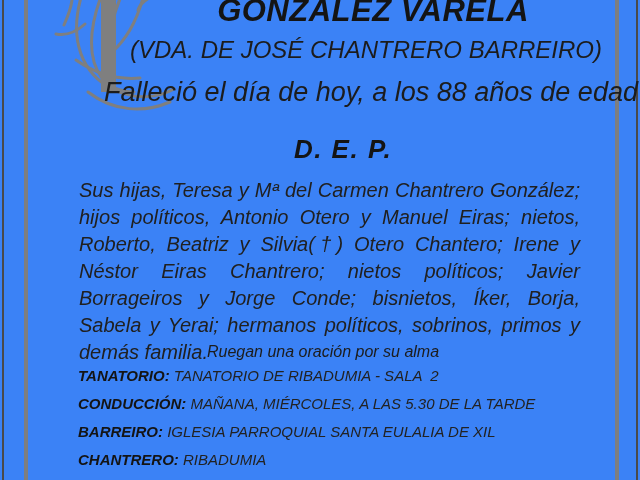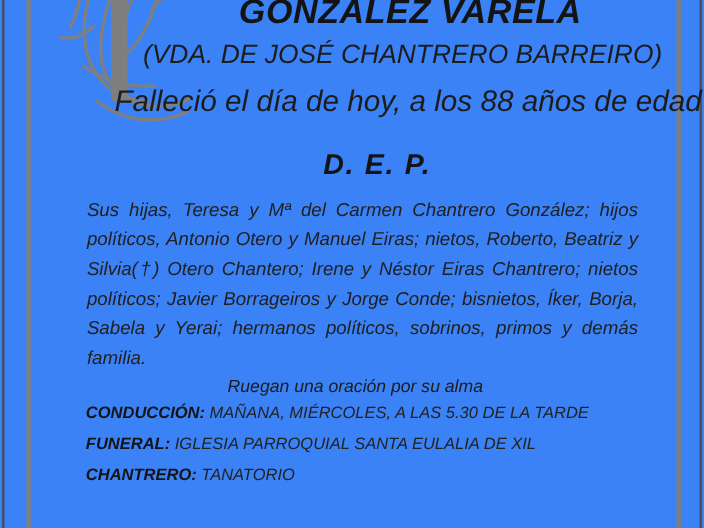--- a/index.html
+++ b/index.html
@@ -55,21 +55,21 @@
     font-weight: bold;
     letter-spacing: 1.5px;
     color: #141414;
     margin-left: 12px;
   }
   #family-paragraph {
     position: absolute;
     left: 79px;
     top: 177px;
     width: 501px;
-    font-size: 17px;
+    font-size: 20px;
     line-height: 27px;
     text-align: justify;
     text-justify: inter-word;
     color: #202020;
   }
   #prayer-line {
     left: 323px;
     top: 344px;
     font-size: 16px;
   }
@@ -132,26 +132,30 @@
   <div id="death-line" class="centered">Falleció el día de hoy, a los 88 años de edad</div>
 
   <div id="dep-line" class="centered">D. E. P.</div>
 
   <div id="family-paragraph">Sus hijas, Teresa y Mª del Carmen Chantrero González; hijos políticos, Antonio Otero y Manuel Eiras; nietos, Roberto, Beatriz y Silvia(†) Otero Chantero; Irene y Néstor Eiras Chantrero; nietos políticos; Javier Borrageiros y Jorge Conde; bisnietos, Íker, Borja, Sabela y Yerai; hermanos políticos, sobrinos, primos y demás familia.</div>
 
   <div id="prayer-line" class="centered">Ruegan una oración por su alma</div>
 
   <div id="service-details">
     <div class="detail-row">
+      <span class="detail-label">TANATORIO:</span>
+      <span class="detail-value">TANATORIO DE RIBADUMIA - SALA  2</span>
+    </div>
+    <div class="detail-row">
       <span class="detail-label">CONDUCCIÓN:</span>
       <span class="detail-value">MAÑANA, MIÉRCOLES, A LAS 5.30 DE LA TARDE</span>
     </div>
     <div class="detail-row">
-      <span class="detail-label">FUNERAL:</span>
+      <span class="detail-label">BARREIRO:</span>
       <span class="detail-value">IGLESIA PARROQUIAL SANTA EULALIA DE XIL</span>
     </div>
     <div class="detail-row">
       <span class="detail-label">CHANTRERO:</span>
-      <span class="detail-value">TANATORIO</span>
+      <span class="detail-value">RIBADUMIA</span>
     </div>
   </div>
 
 </div>
 
 </body></html>

